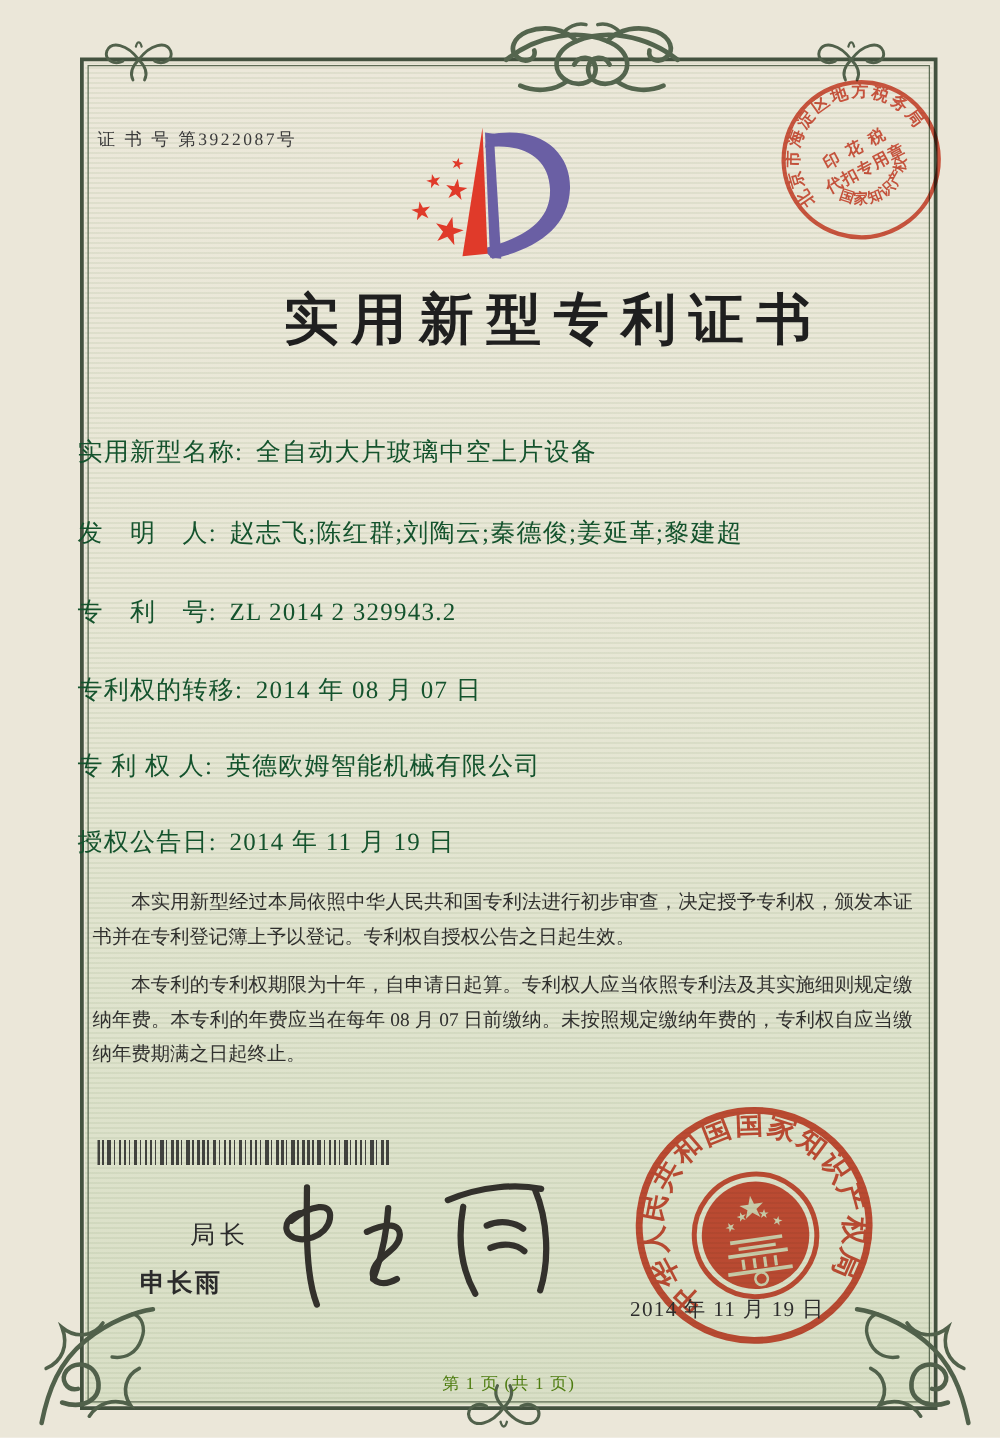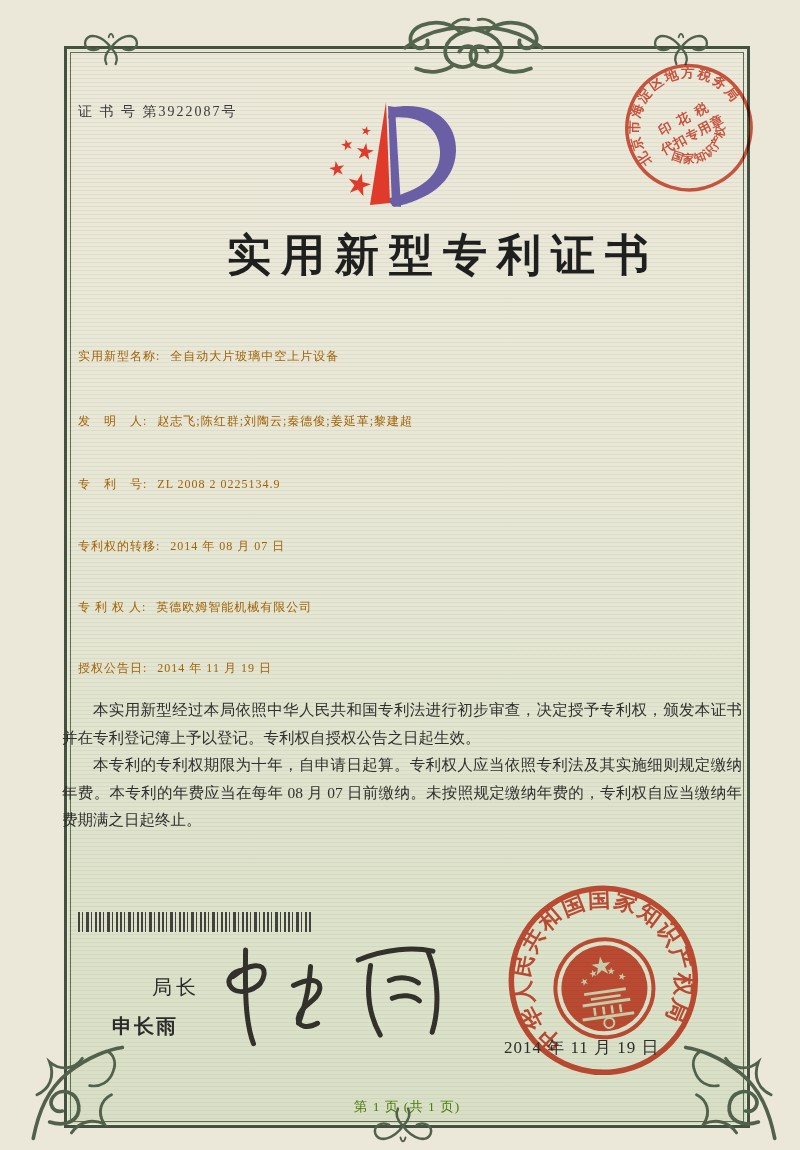--- a/index.html
+++ b/index.html
@@ -24,28 +24,28 @@
   }
   .frame-inner{
     position:absolute;left:3px;top:3px;right:3px;bottom:3px;
     border:1px solid #5e6d55;
   }
   .cert-no{left:78px;top:103px;font-size:14px;letter-spacing:2px;color:#3a3a3a;}
   .title{
     left:64px;top:226px;width:758px;text-align:center;
     font-size:44px;font-weight:700;letter-spacing:10px;color:#1f1f1f;
   }
-  .field{left:78px;font-size:12px;color:#a16207;white-space:nowrap;}
+  .field{left:62px;font-size:20px;color:#14532d;white-space:nowrap;}
   .field .lab{letter-spacing:1px;}
   .field .val{margin-left:10px;letter-spacing:1px;}
   .body-text{
     left:62px;top:696px;width:680px;font-size:15.5px;line-height:27.5px;
     color:#30302e;text-align:justify;
   }
-  .body-text p{margin:0;text-indent:2em;}
+  .body-text p{margin:12px;text-indent:2em;}
   .sig-role{left:112px;top:974px;font-size:20px;letter-spacing:4px;color:#2b2b2b;margin-left:40px;}
   .sig-name{left:112px;top:1013px;font-size:20px;letter-spacing:2px;color:#2b2b2b;font-weight:bold;}
   .seal-date{left:504px;top:1036px;font-size:17px;letter-spacing:1px;color:#2d2d2d;}
   .footer{left:64px;top:1098px;width:686px;text-align:center;font-size:13.5px;color:#4d7c0f;letter-spacing:1px;}
   .barcode{
     left:78px;top:912px;width:234px;height:20px;
     background:repeating-linear-gradient(90deg,
       #202020 0 2px,rgba(0,0,0,0) 2px 4px,
       #202020 4px 5px,rgba(0,0,0,0) 5px 8px,
       #202020 8px 11px,rgba(0,0,0,0) 11px 13px,
@@ -150,21 +150,21 @@
 
 <div class="abs title">实用新型专利证书</div>
 
 <div class="abs field" style="top:348px">
   <span class="lab">实用新型名称:</span><span class="val">全自动大片玻璃中空上片设备</span>
 </div>
 <div class="abs field" style="top:413px">
   <span class="lab">发　明　人:</span><span class="val">赵志飞;陈红群;刘陶云;秦德俊;姜延革;黎建超</span>
 </div>
 <div class="abs field" style="top:476px">
-  <span class="lab">专　利　号:</span><span class="val">ZL 2008 2 0225134.9</span>
+  <span class="lab">专　利　号:</span><span class="val">ZL 2014 2 329943.2</span>
 </div>
 <div class="abs field" style="top:538px">
   <span class="lab">专利权的转移:</span><span class="val">2014 年 08 月 07 日</span>
 </div>
 <div class="abs field" style="top:599px">
   <span class="lab">专 利 权 人:</span><span class="val">英德欧姆智能机械有限公司</span>
 </div>
 <div class="abs field" style="top:660px">
   <span class="lab">授权公告日:</span><span class="val">2014 年 11 月 19 日</span>
 </div>

